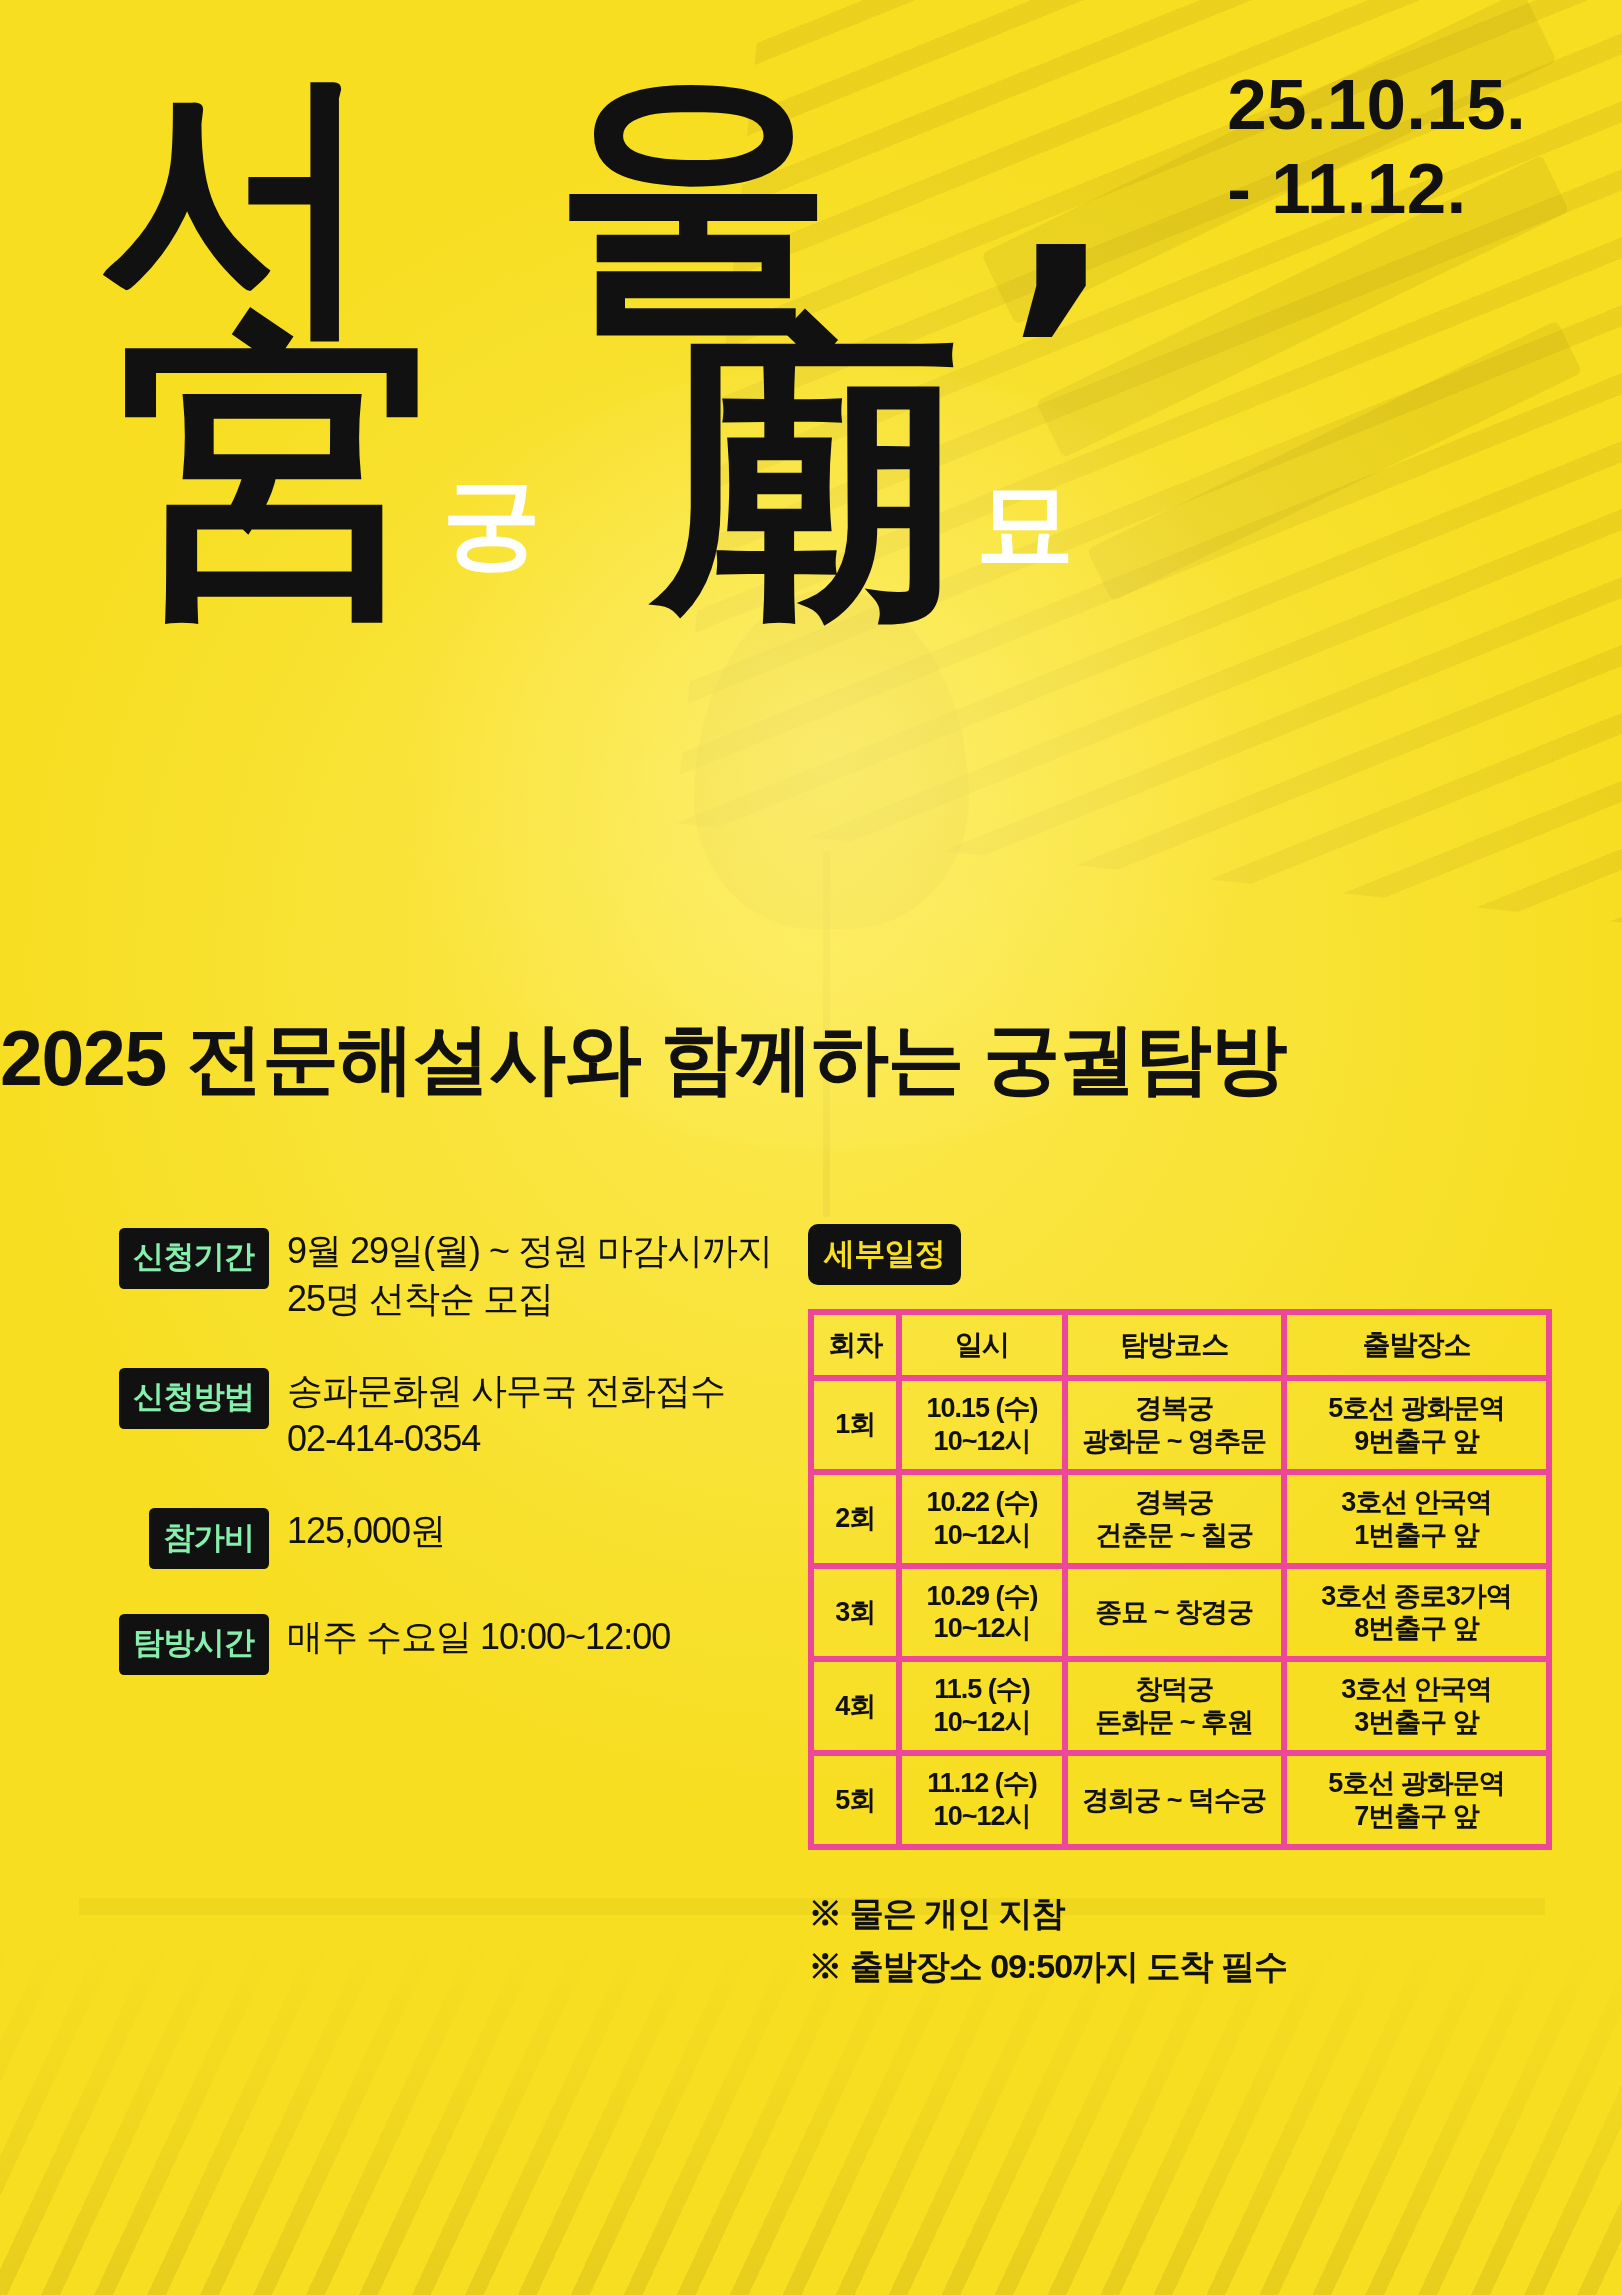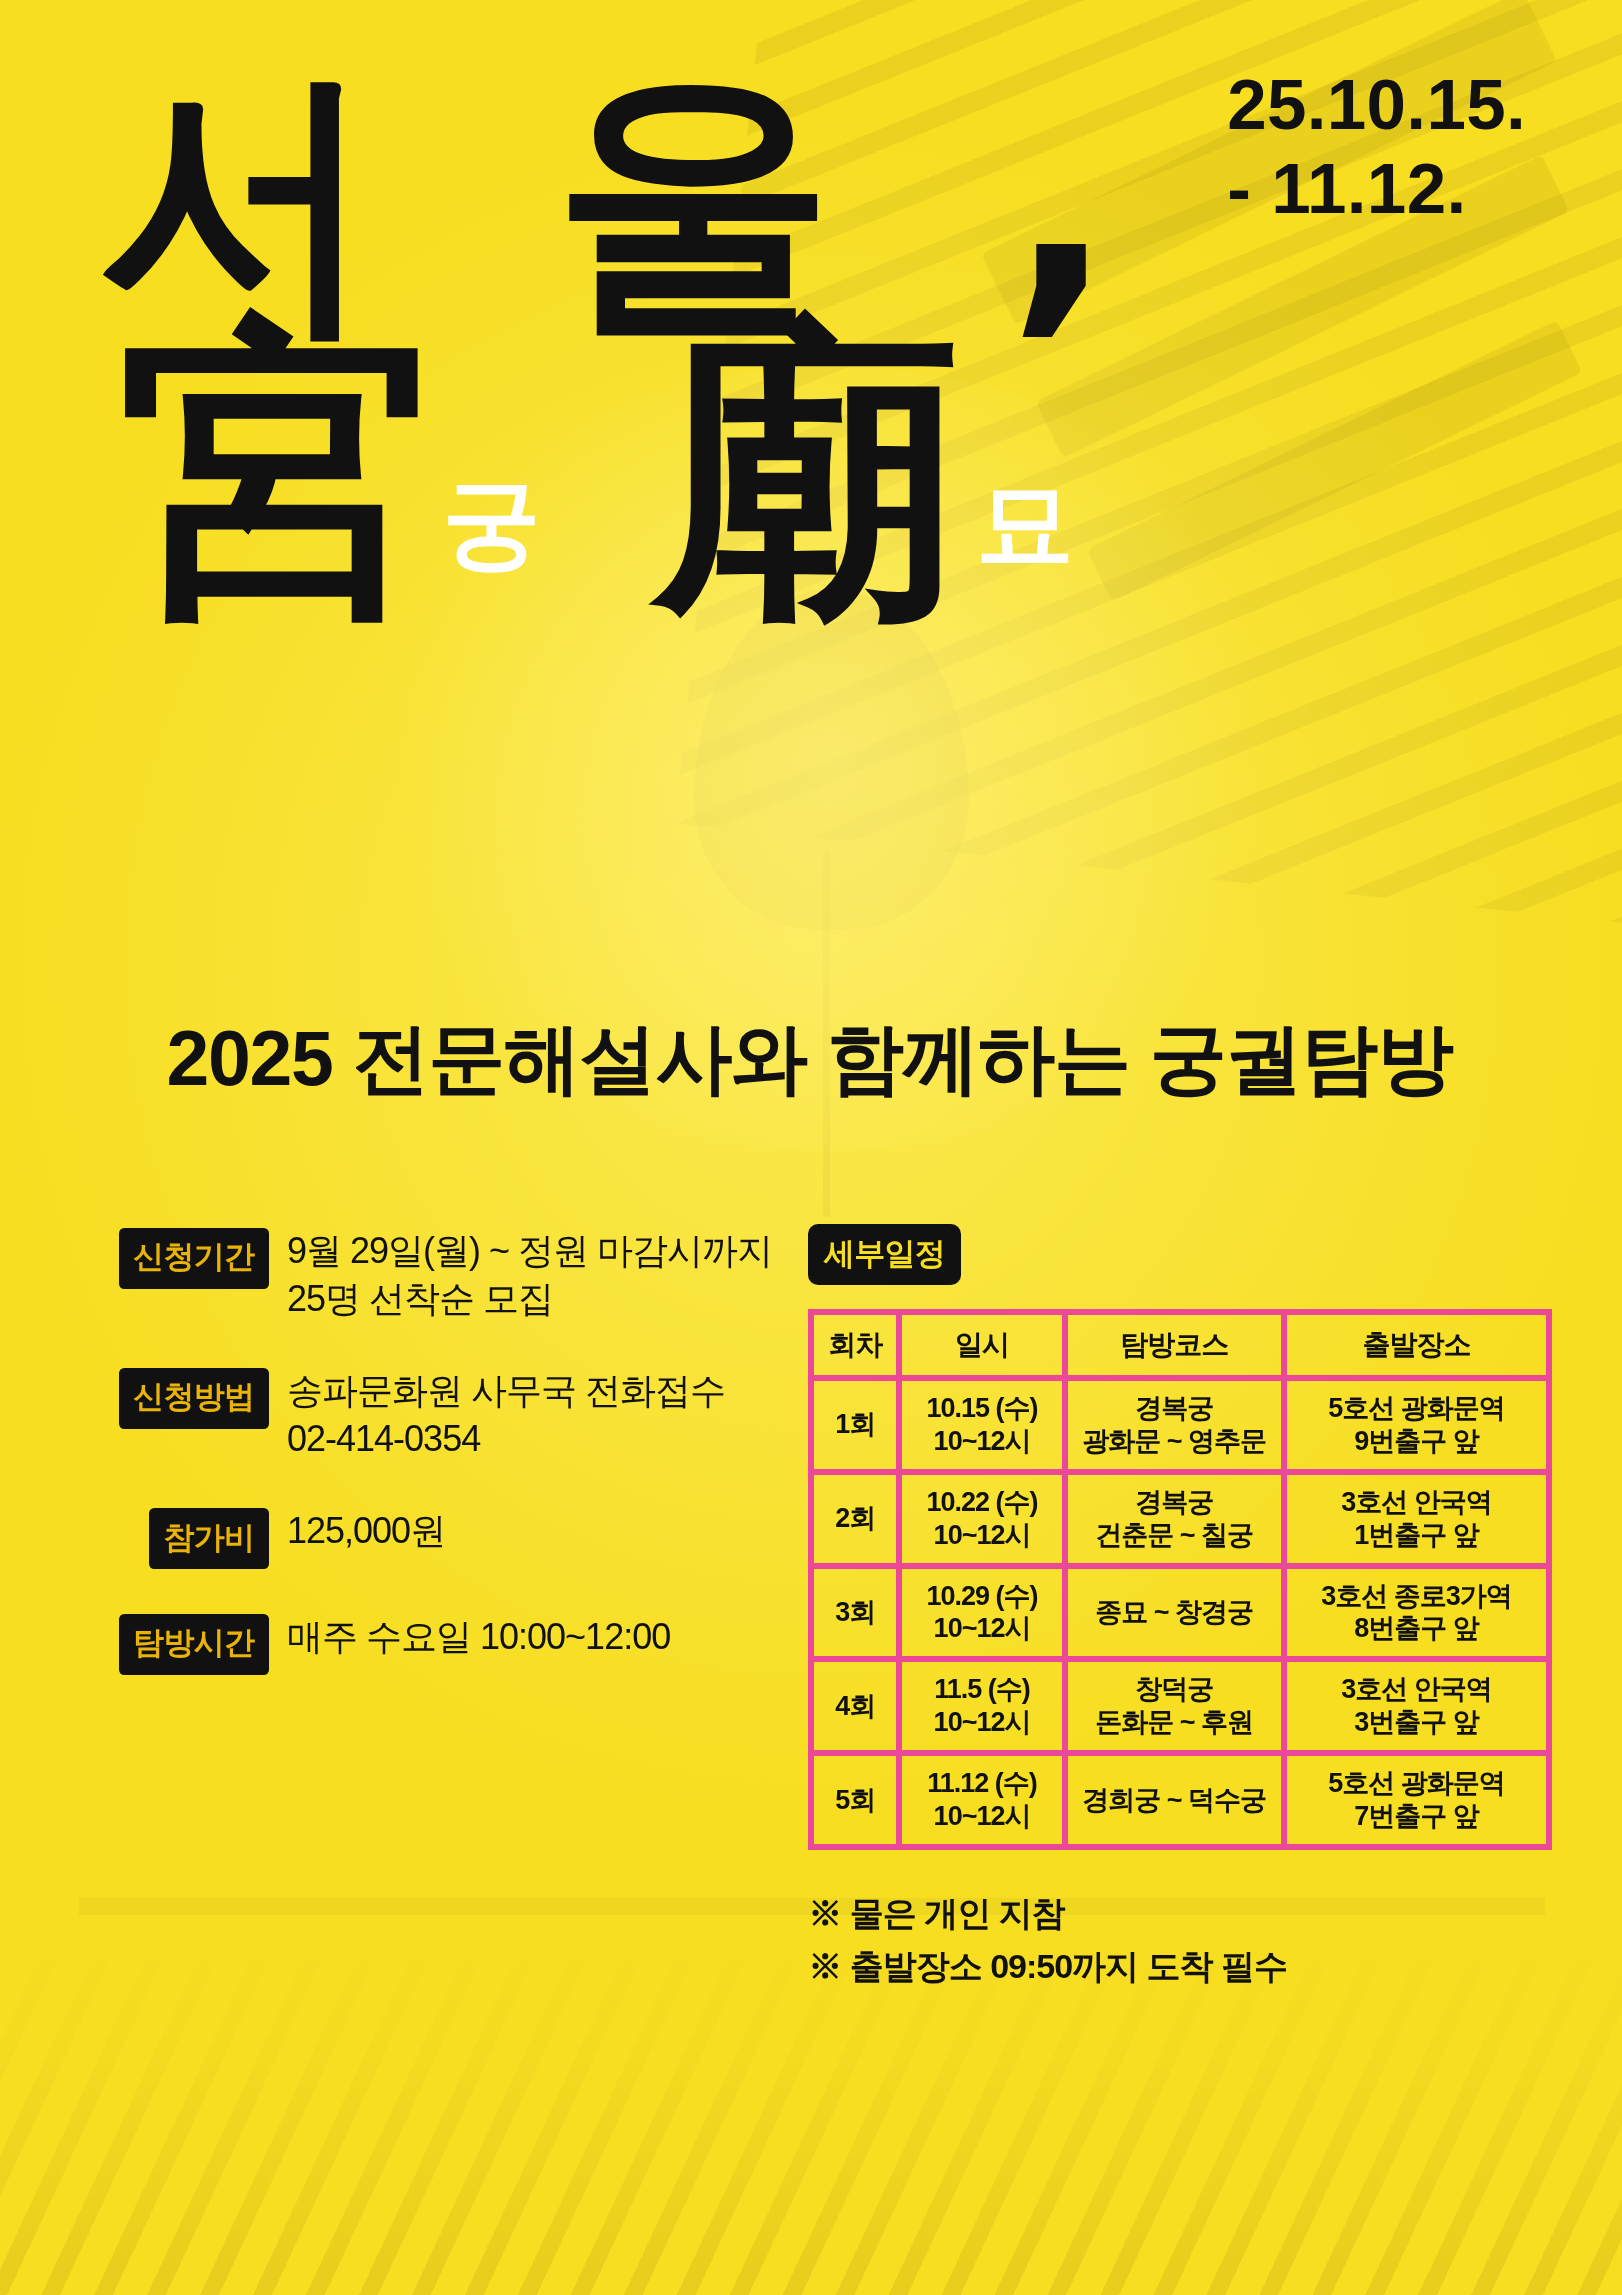--- a/index.html
+++ b/index.html
@@ -121,21 +121,21 @@
     line-height: 1;
     padding: 0 0 30px 10.5px;
   }
   .gap-mid { width: 111px; }
 
   .subtitle {
     position: absolute;
     left: 0;
     right: 4px;
     top: 1008px;
-    text-align: center;
+    text-align: left;
     font-size: 77px;
     font-weight: 900;
     letter-spacing: -1.3px;
   }
 
   
   .content {
     position: absolute;
     left: 0;
     right: 0;
@@ -147,21 +147,21 @@
   .col-left { width: 792px; }
   .col-right { flex: 1; padding-left: 29px; }
 
   .info-row {
     display: flex;
     align-items: flex-start;
     margin-bottom: 41px;
   }
   .tag {
     background: #111111;
-    color: #eab308;
+    color: #86efac;
     font-size: 31px;
     font-weight: 800;
     padding: 8.5px 14.4px 10.5px;
     border-radius: 5.2px;
     white-space: nowrap;
     letter-spacing: -0.7px;
     flex: 0 0 auto;
     margin-top: 3.9px;
   }
   .tag-slot {

